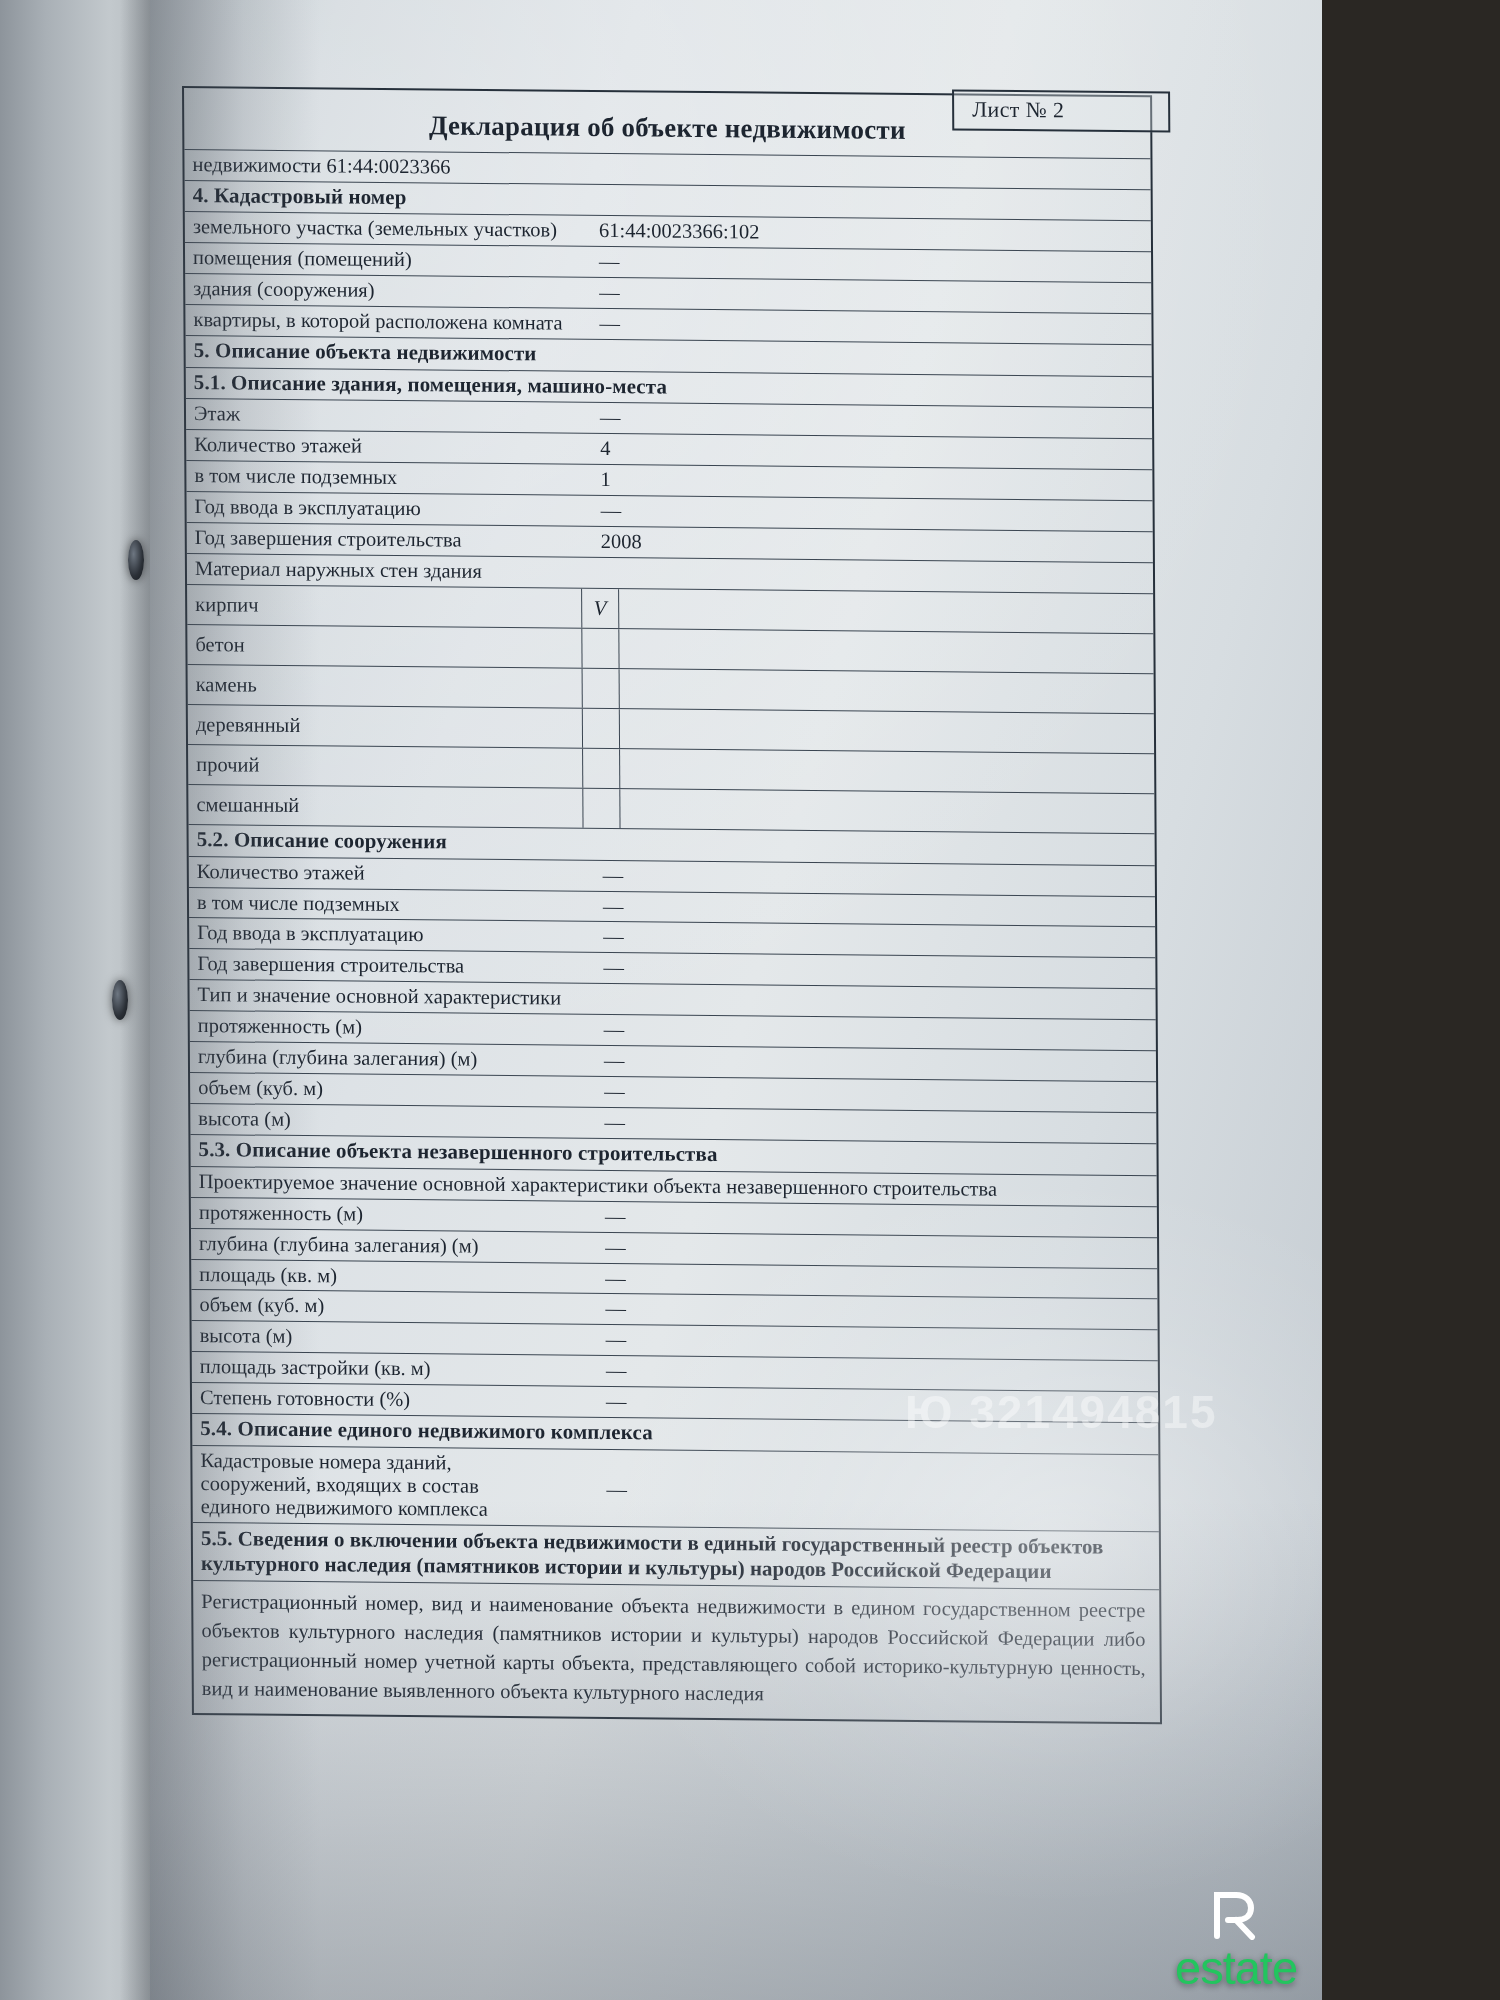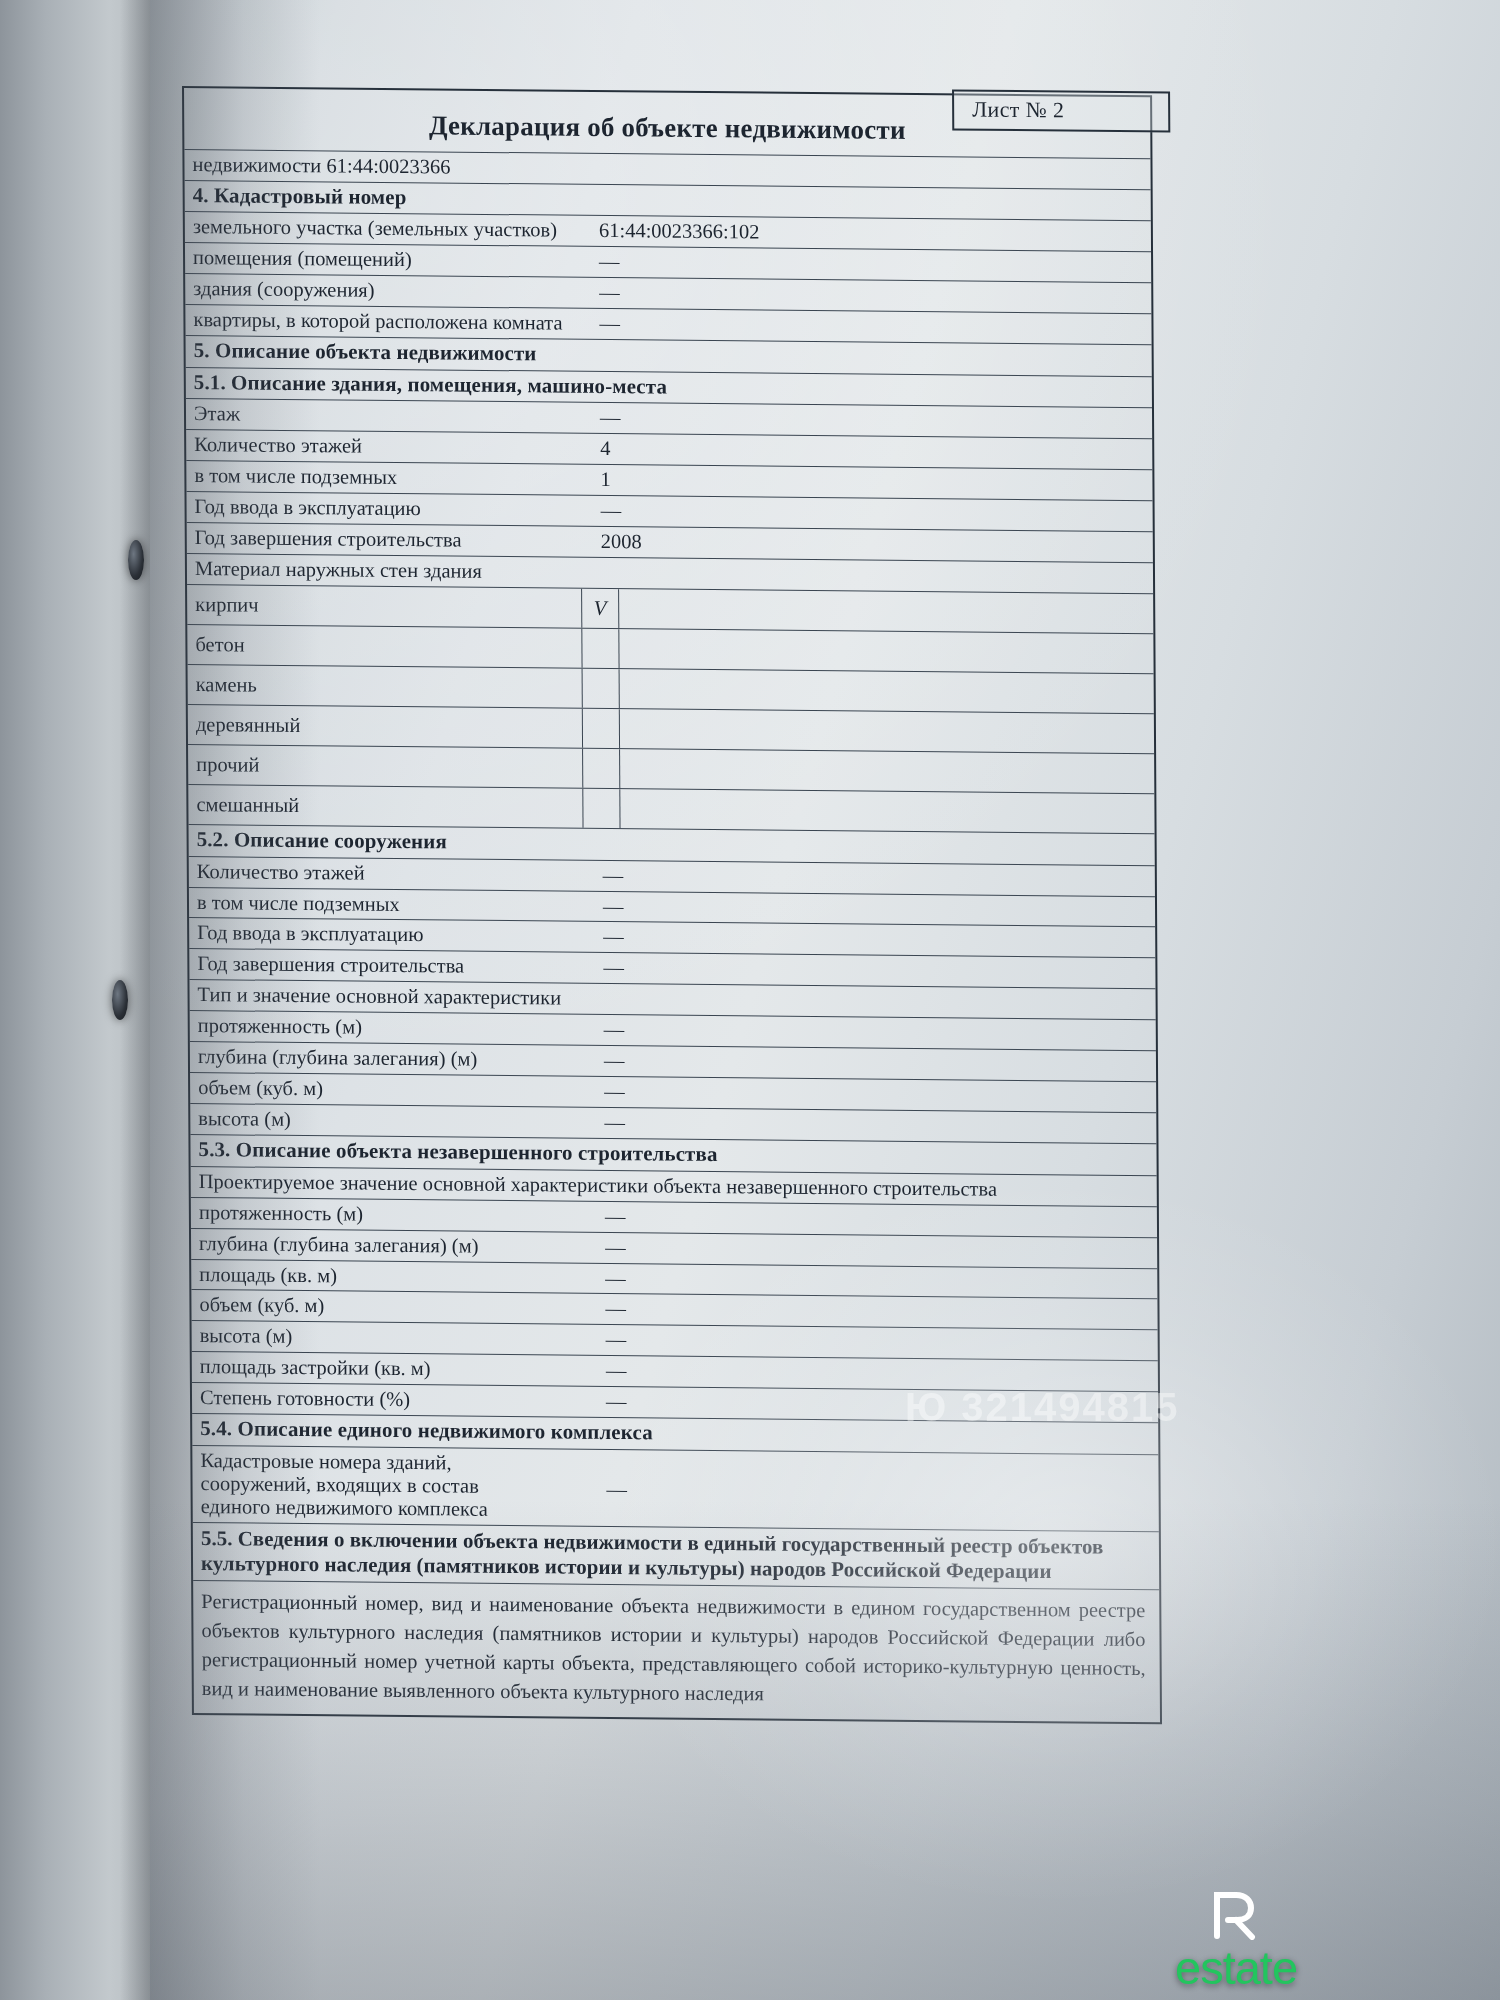--- a/index.html
+++ b/index.html
@@ -10,21 +10,21 @@
   body {
     width: 1500px;
     height: 2000px;
     overflow: hidden;
     font-family: "Liberation Serif", "DejaVu Serif", serif;
   }
 
   
   #scene {
     position: relative;
-    width: 1500px;
+    width: 1322px;
     height: 2000px;
     overflow: hidden;
     background: #55504a;
   }
 
   
   .backdrop {
     position: absolute;
     left: 0; top: 0;
     width: 1500px; height: 2000px;
@@ -201,21 +201,21 @@
   
   .wm {
     position: absolute;
     color: rgba(255,255,255,.42);
     font-family: "Liberation Sans", sans-serif;
     font-weight: bold;
     pointer-events: none;
     user-select: none;
   }
   .wm-cian   { left: 985px; top: 1300px; font-size: 62px; letter-spacing: 2px; }
-  .wm-id     { left: 905px; top: 1385px; font-size: 40px; letter-spacing: 2px; }
+  .wm-id     { left: 905px; top: 1385px; font-size: 46px; letter-spacing: 2px; }
 
   .wm-restate {
     position: absolute;
     left: 1175px; top: 1890px;
     display: flex;
     align-items: center;
     color: #22c55e;
     font-family: "Liberation Sans", sans-serif;
     font-size: 47px;
     letter-spacing: -1px;

